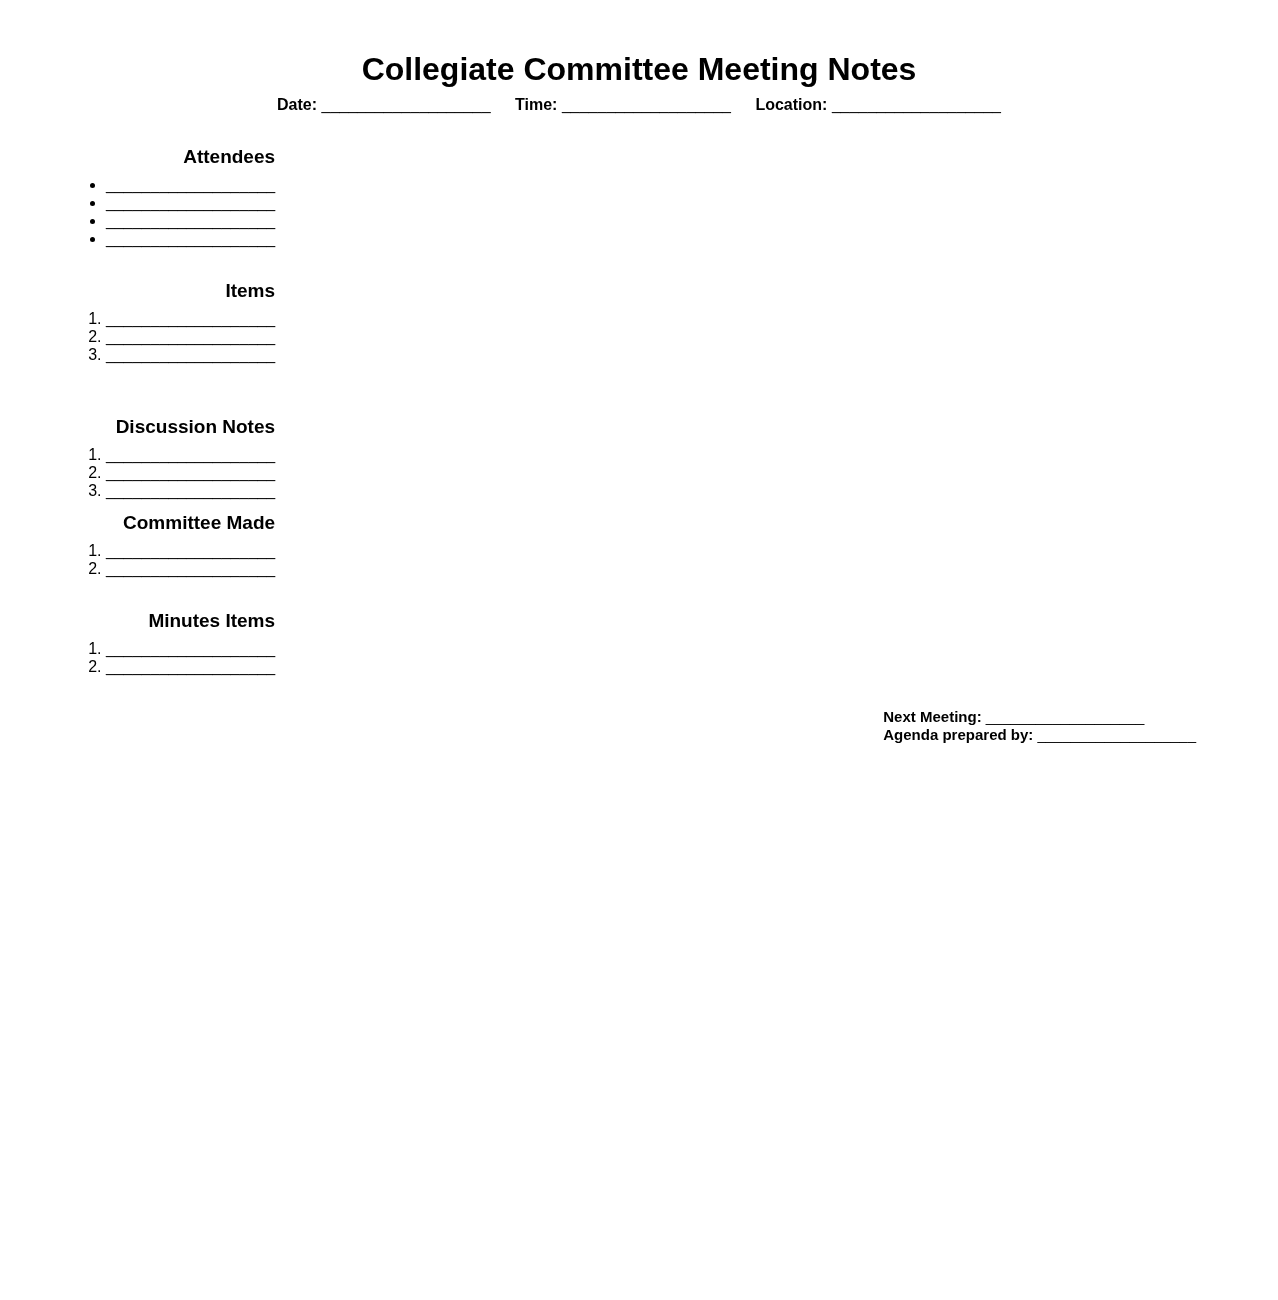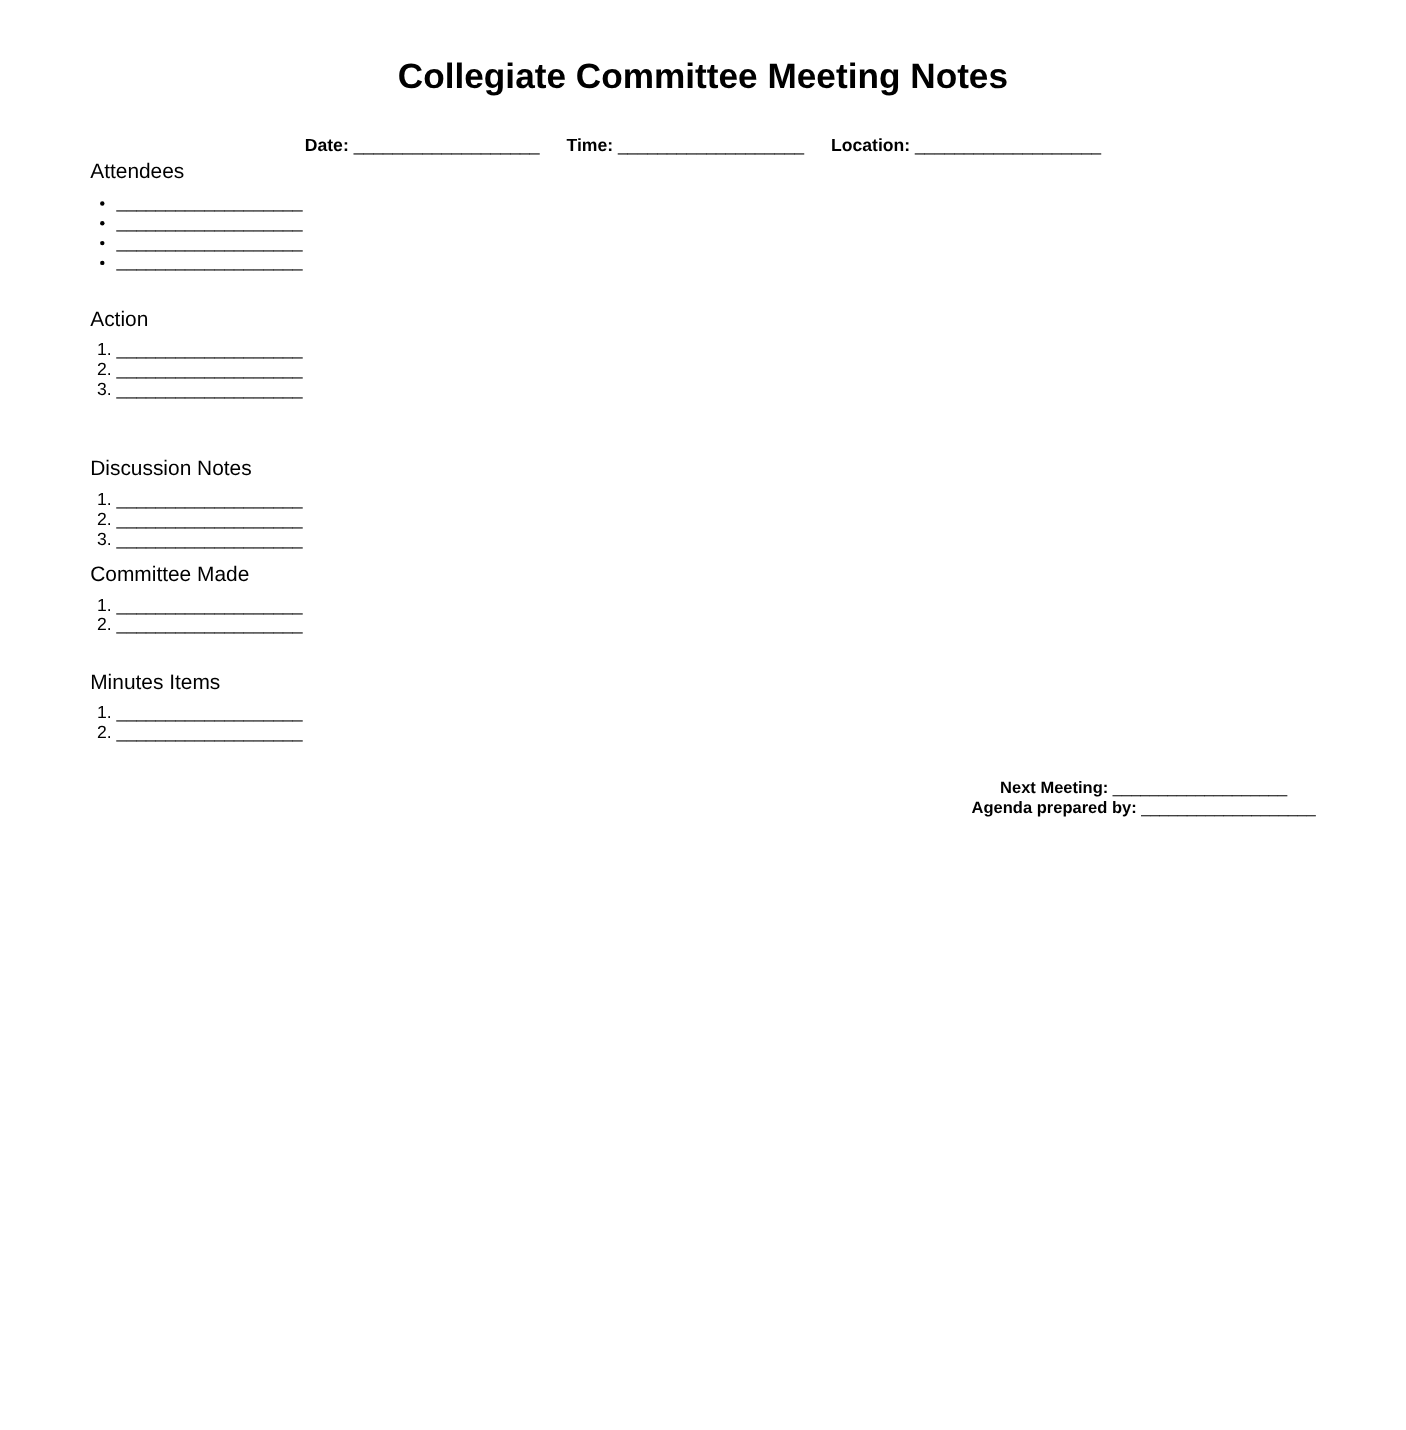--- a/index.html
+++ b/index.html
@@ -29,57 +29,57 @@
     .meta-row {
       position: absolute;
       top: 95px;
       left: 0;
       width: 1278px;
       text-align: center;
       font-size: 16px;
       font-weight: bold;
       line-height: 20px;
       white-space: nowrap;
-      margin-top: 28px;
     }
     .meta-item {
       display: inline-block;
       margin: 0 10px;
     }
     .blank {
       font-weight: normal;
       font-family: "Liberation Sans", sans-serif;
     }
     .section {
       position: absolute;
       left: 82px;
     }
     .section h2 {
       font-size: 19px;
-      font-weight: normal;
+      font-weight: bold;
       margin: 0 0 8px 0;
       line-height: 22px;
+      text-align: right;
     }
     .section ul, .section ol {
       margin: 0;
       padding-left: 24px;
       font-size: 16px;
       line-height: 18px;
     }
     .section ul li {
       list-style-type: disc;
     }
     .section ol li {
       list-style-type: decimal;
     }
     .footer {
       position: absolute;
       right: 82px;
       top: 708px;
-      text-align: center;
+      text-align: left;
       font-size: 15px;
       font-weight: bold;
       line-height: 18px;
       margin-left: 44px;
     }
     .footer .blank {
       font-weight: normal;
     }
   </style>
 </head>
@@ -108,21 +108,21 @@
     <h2>Attendees</h2>
     <ul>
       <li>___________________</li>
       <li>___________________</li>
       <li>___________________</li>
       <li>___________________</li>
     </ul>
   </div>
 
   <div class="section" style="top:280px;">
-    <h2>Action</h2>
+    <h2>Items</h2>
     <ol>
       <li>___________________</li>
       <li>___________________</li>
       <li>___________________</li>
     </ol>
   </div>
 
   <div class="section" style="top:416px;">
     <h2>Discussion Notes</h2>
     <ol>

